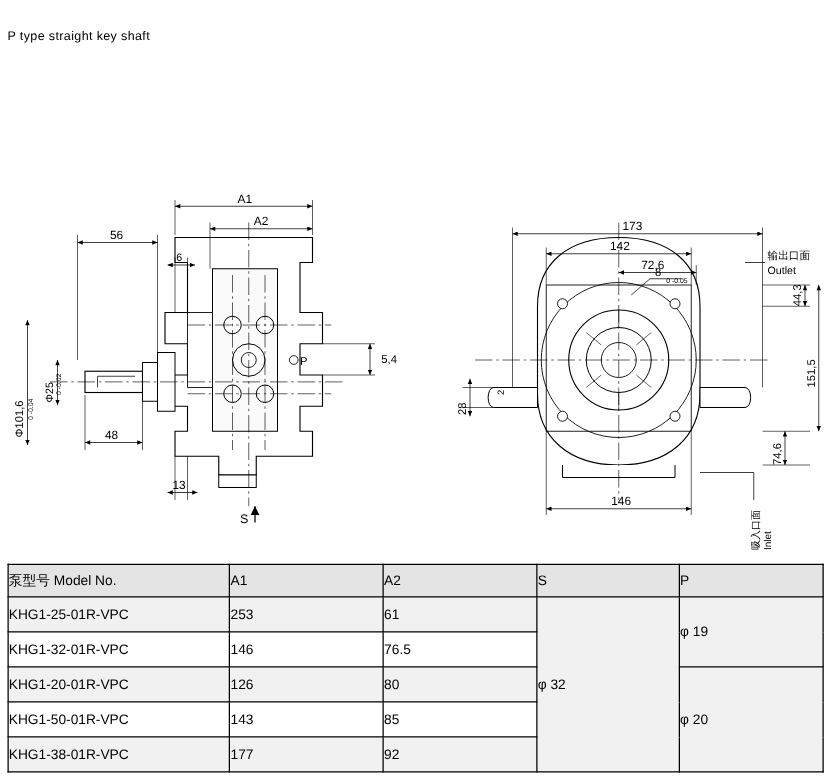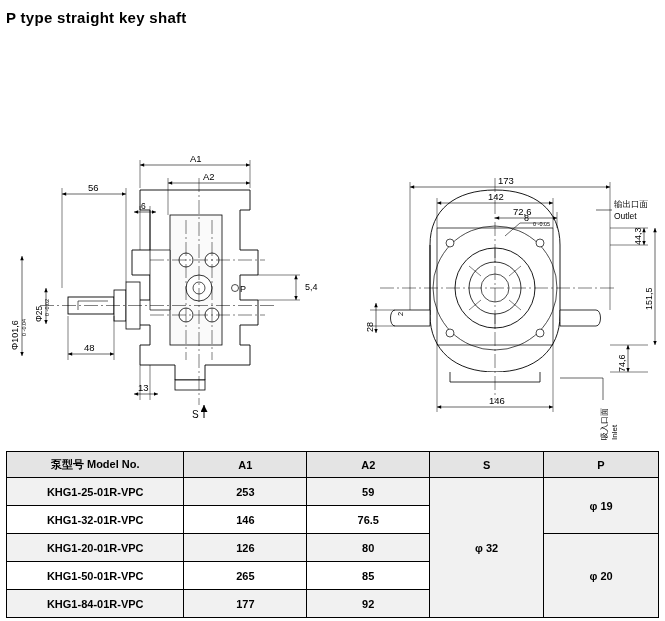--- a/index.html
+++ b/index.html
@@ -6,36 +6,36 @@
   body {
     width: 665px; height: 621px;
     background: #ffffff;
     font-family: "Liberation Sans", sans-serif;
     color: #000;
     position: relative;
     overflow: hidden;
   }
   .title-block { position:absolute; left:6px; top:2px; }
   .title-cn { font-size:12.5px; font-weight:bold; letter-spacing:0px; }
-  .title-en { font-size:15px; font-weight:bold; margin-top:7px; letter-spacing:0.3px; }
+  .title-en { font-size:10px; font-weight:normal; margin-top:22px; letter-spacing:0.3px; }
 
   .drawing { position:absolute; left:0; top:60px; width:665px; height:390px; }
 
   
   .spec-table {
     position:absolute; left:6px; top:451px; width:653px;
     border-collapse:collapse;
     font-size:11px;
   }
   .spec-table th, .spec-table td {
     border:1px solid #000;
-    text-align:center;
+    text-align:left;
     height:27px;
     padding:0;
-    font-weight:bold;
+    font-weight:normal;
   }
   .spec-table thead th { background:#e4e4e4; height:25px; }
   .spec-table tbody tr:nth-child(odd) td { background:#f1f1f1; }
   .spec-table tbody tr:nth-child(even) td { background:#ffffff; }
   .col-model { width:178px; text-align:center; }
   .col-a1 { width:123px; }
   .col-a2 { width:123px; }
   .col-s { width:114px; }
   .col-p { width:115px; }
   .cell-model { text-align:center; }
@@ -262,39 +262,39 @@
       <th class="col-a1">A1</th>
       <th class="col-a2">A2</th>
       <th class="col-s">S</th>
       <th class="col-p">P</th>
     </tr>
   </thead>
   <tbody>
     <tr>
       <td class="cell-model">KHG1-25-01R-VPC</td>
       <td>253</td>
-      <td>59</td>
+      <td>61</td>
       <td rowspan="5">φ 32</td>
       <td rowspan="2">φ 19</td>
     </tr>
     <tr>
       <td class="cell-model">KHG1-32-01R-VPC</td>
       <td>146</td>
       <td>76.5</td>
     </tr>
     <tr>
       <td class="cell-model">KHG1-20-01R-VPC</td>
       <td>126</td>
       <td>80</td>
       <td rowspan="3">φ 20</td>
     </tr>
     <tr>
       <td class="cell-model">KHG1-50-01R-VPC</td>
-      <td>265</td>
+      <td>143</td>
       <td>85</td>
     </tr>
     <tr>
-      <td class="cell-model">KHG1-84-01R-VPC</td>
+      <td class="cell-model">KHG1-38-01R-VPC</td>
       <td>177</td>
       <td>92</td>
     </tr>
   </tbody>
 </table>
 
 </body></html>

